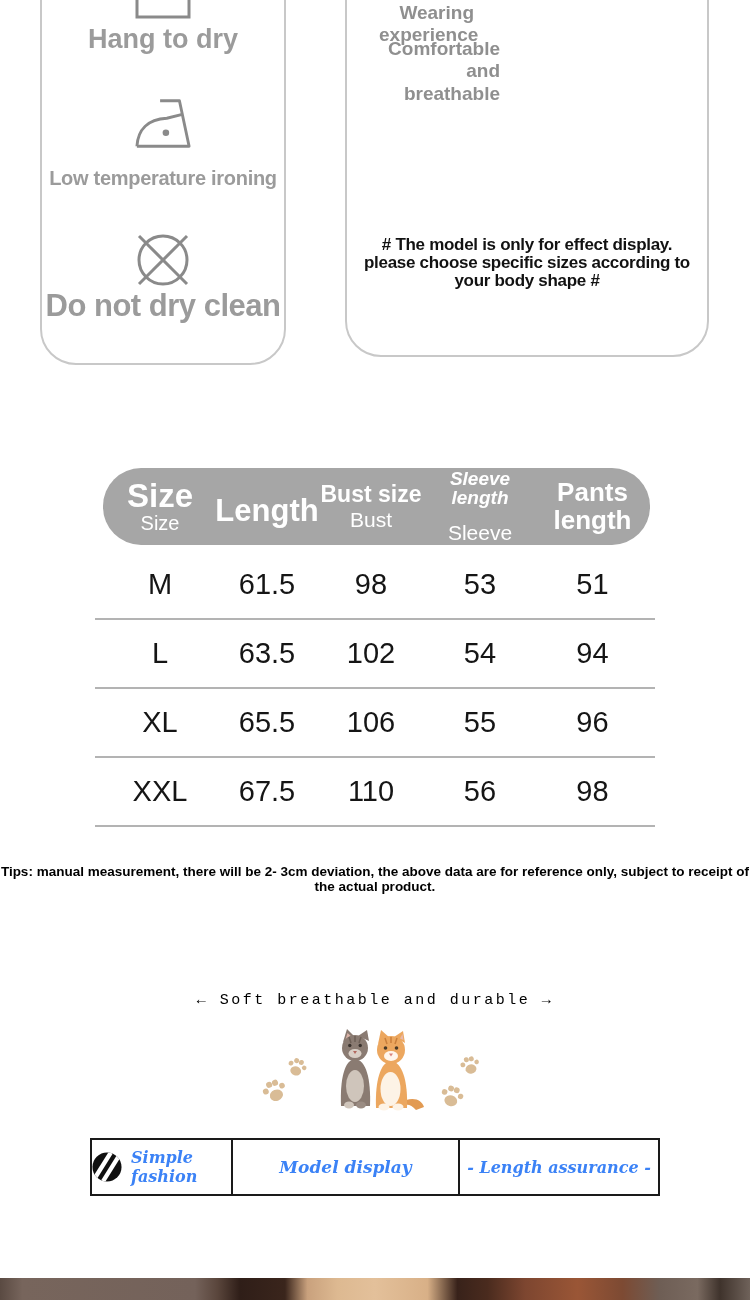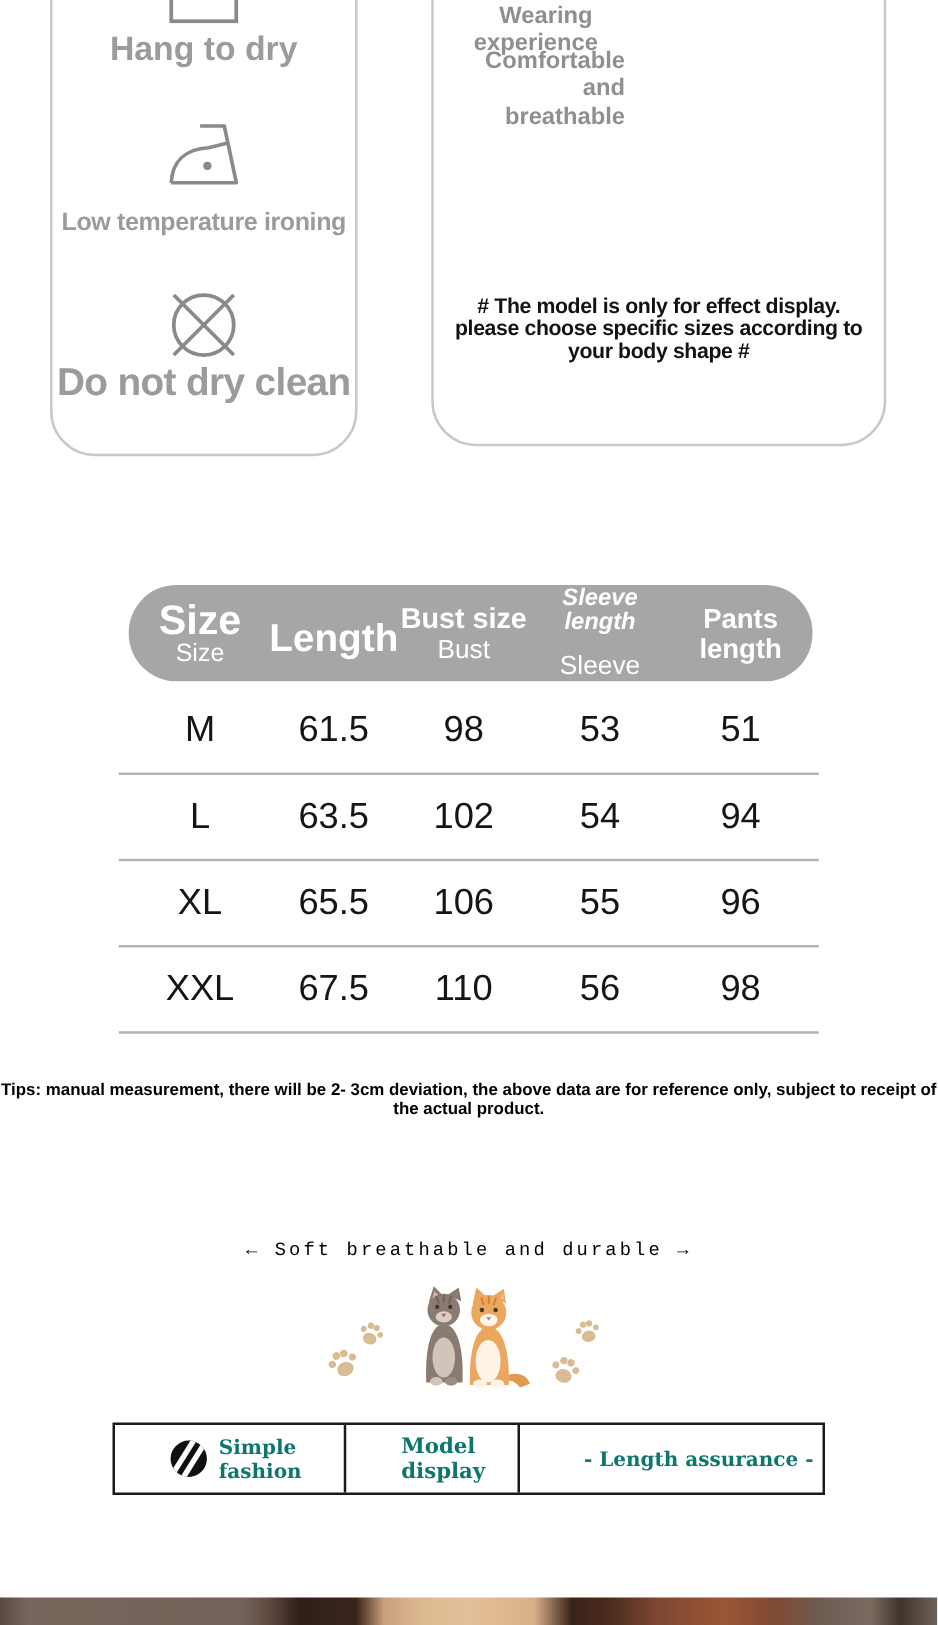--- a/index.html
+++ b/index.html
@@ -31,21 +31,21 @@
   
   .trow{display:grid;grid-template-columns:114px 100px 108px 110px 115px;}
   .thead{position:absolute;left:103px;top:468px;width:547px;height:77px;background:#a6a6a6;border-radius:38px;color:#fff;}
   .thead .trow{height:100%;}
   .hcol{display:flex;flex-direction:column;align-items:center;justify-content:center;line-height:1.05;text-align:center;}
   .hcol .t{font-weight:700;}
   .h0 .t{font-size:33px;}      .h0 .s{font-size:20px;font-weight:400;}
   .h1 .t{font-size:31px;margin-top:10px;}
   .h2 .t{font-size:23px;}      .h2 .s{font-size:21px;font-weight:400;margin-top:3px;}
   .h3 .t{font-size:19px;font-style:italic;width:72px;} .h3 .s{font-size:21px;font-weight:400;margin-top:14px;}
-  .h4 .t{font-size:22px;width:86px;}
+  .h4 .t{font-size:26px;width:86px;}
 
   .tbody{position:absolute;left:103px;top:550px;width:547px;}
   .drow{height:69px;}
   .dcell{display:flex;align-items:center;justify-content:center;font-size:29px;color:#151515;}
   .divider{position:absolute;left:95px;width:560px;height:2px;background:#b3b3b3;}
   .dv0{top:618px;}.dv1{top:687px;}.dv2{top:756px;}.dv3{top:825px;}
 
   .tips{position:absolute;left:0;right:0;top:864px;text-align:center;font-size:13.5px;font-weight:700;color:#000;}
 
   
@@ -55,22 +55,22 @@
   .paw{position:absolute;}
   .paw svg{display:block;width:100%;height:100%;}
   .paw1{left:286px;top:1056px;width:22px;height:22px;transform:rotate(18deg);}
   .paw2{left:261px;top:1077px;width:27px;height:27px;transform:rotate(-22deg);}
   .paw3{left:459px;top:1054px;width:22px;height:22px;transform:rotate(-14deg);}
   .paw4{left:439px;top:1083px;width:26px;height:26px;transform:rotate(14deg);}
 
   
   .banner{position:absolute;left:90px;top:1138px;width:570px;height:58px;border:2px solid #1a1a1a;
           box-sizing:border-box;display:flex;font-family:"DejaVu Serif",serif;background:#fff;}
-  .bcell{display:flex;align-items:center;justify-content:center;font-weight:700;
-         font-size:17px;color:#0f766e;box-sizing:border-box;margin-left:44px;}
+  .bcell{display:flex;align-items:center;justify-content:center;font-style:italic;font-weight:700;
+         font-size:17px;color:#3b82f6;box-sizing:border-box;}
   .bc0{width:141px;border-right:2px solid #1a1a1a;gap:9px;}
   .bc0 .blabel{font-size:16px;}
   .bc1{flex:1;border-right:2px solid #1a1a1a;}
   .bc2{width:198px;font-size:16px;}
   .logo-icon{width:30px;height:30px;flex:0 0 auto;}
 
   
   .photo{position:absolute;left:0;top:1278px;width:750px;height:22px;
     background:linear-gradient(90deg,
       #5a4a42 0%, #77655c 3%, #74625a 26%, #5a463c 29%, #2f1e18 32%, #3a251c 38%,

